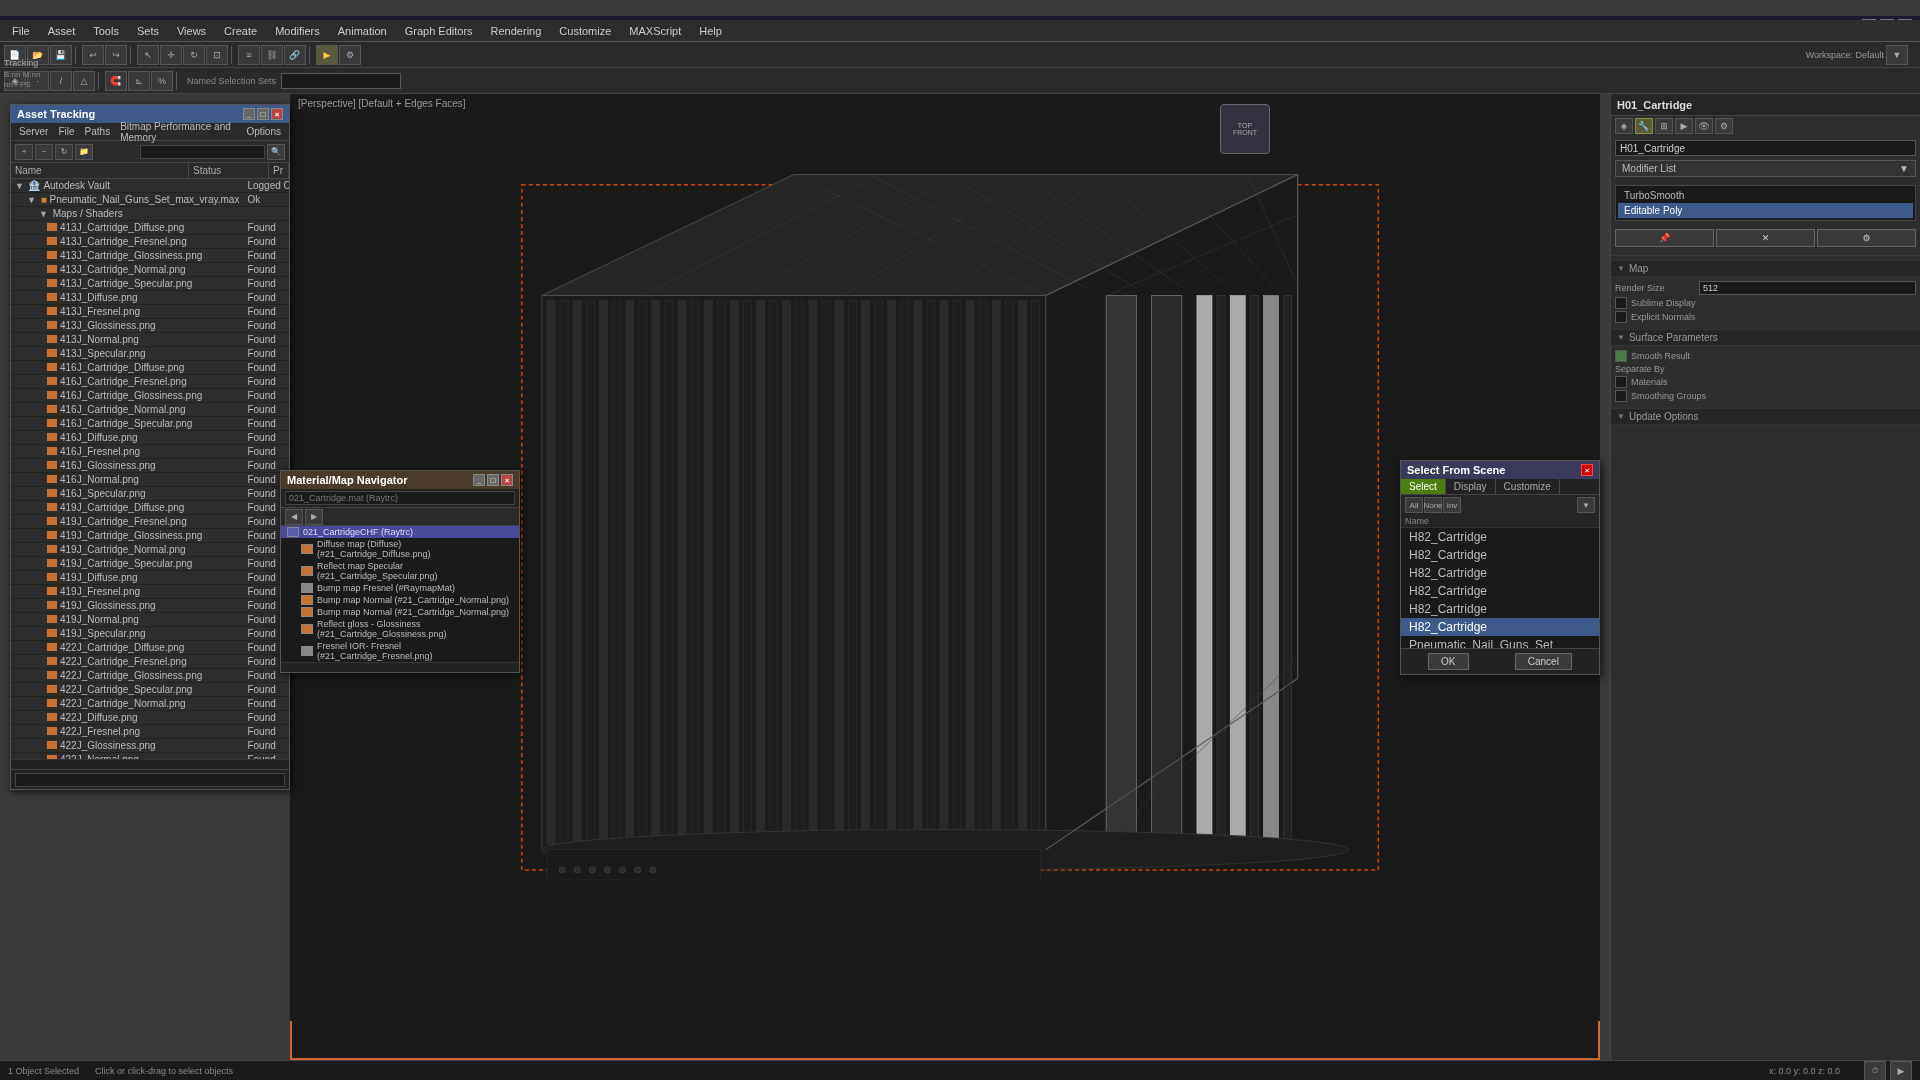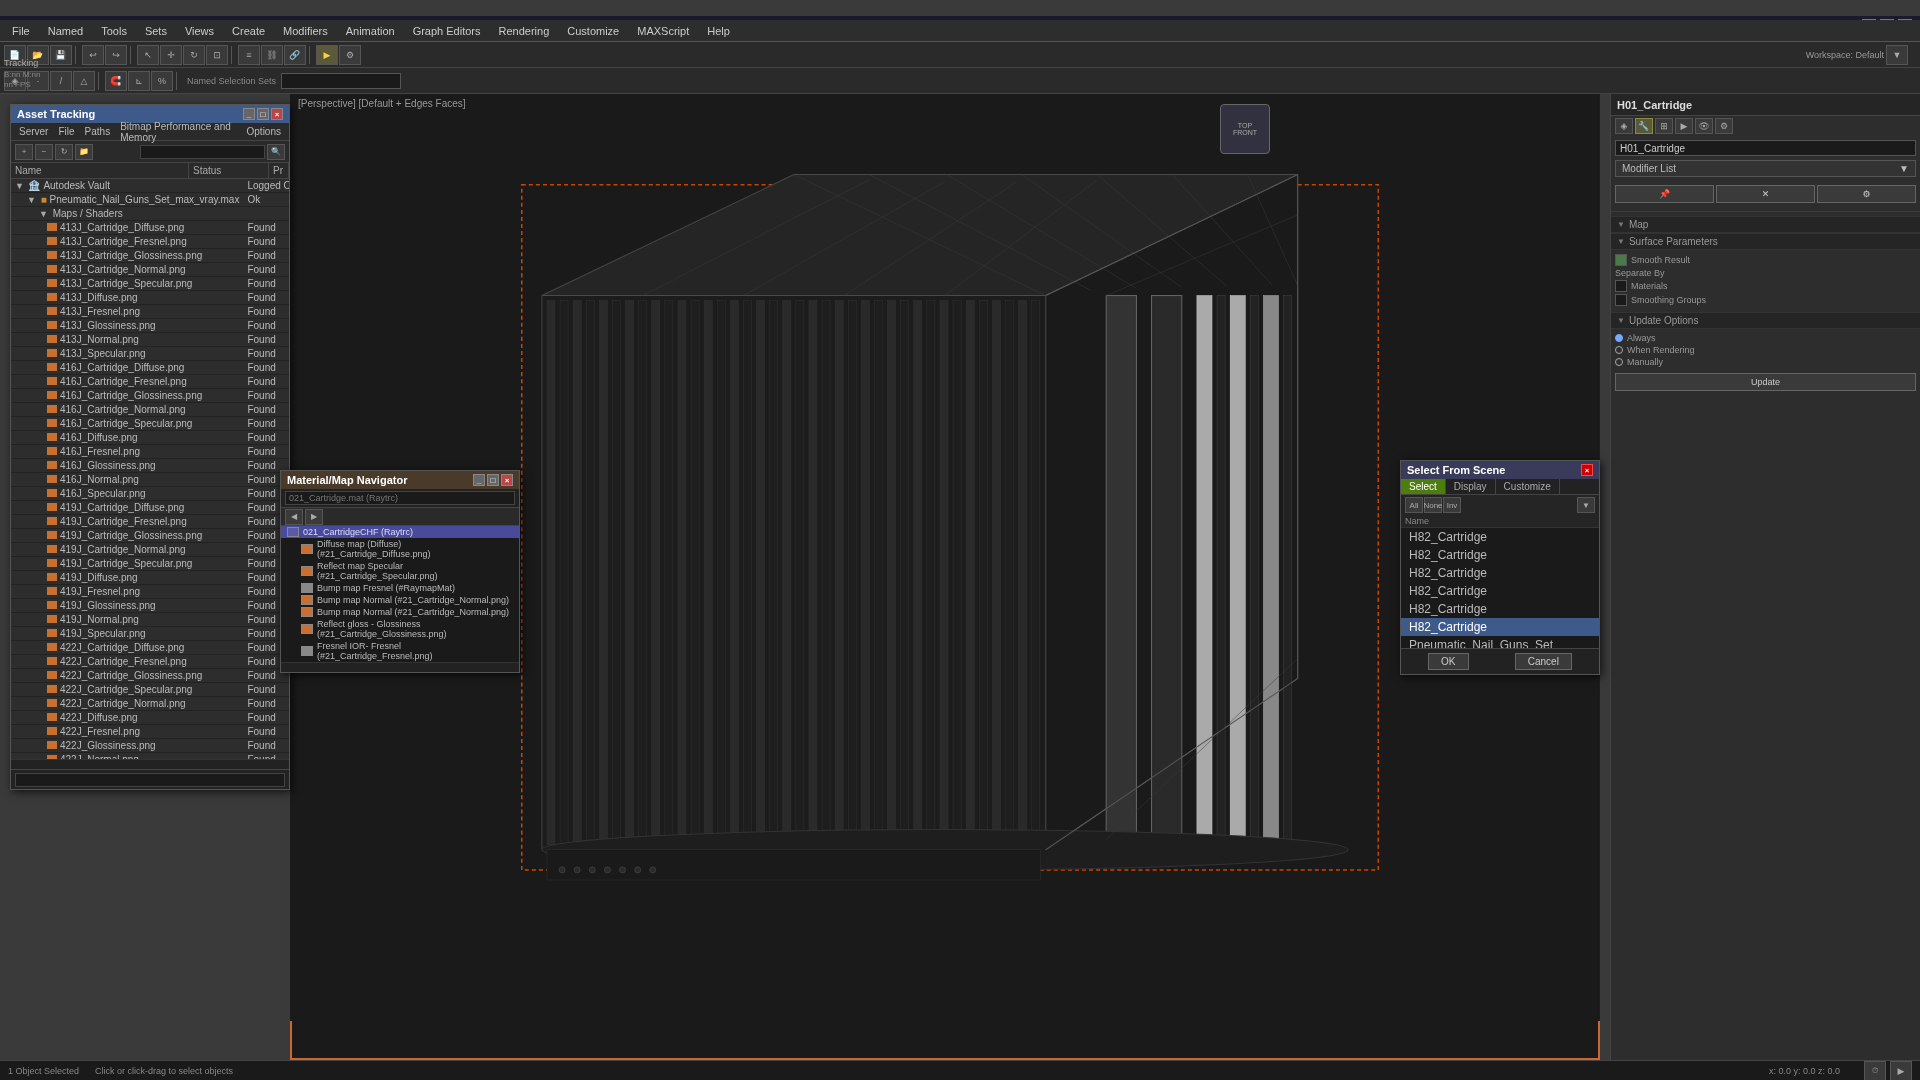--- a/index.html
+++ b/index.html
@@ -560,21 +560,21 @@
   <span style="font-size:10px;">Autodesk 3ds Max 2014 x64 - Pneumatic_Nail_Guns_Set_max_vray.max</span>
   <div class="win-controls">
     <div class="win-btn">_</div>
     <div class="win-btn">□</div>
     <div class="win-btn" style="background:#b44;">×</div>
   </div>
 </div>
 
 <div id="menu-bar">
   <span class="menu-item">File</span>
-  <span class="menu-item">Named</span>
+  <span class="menu-item">Asset</span>
   <span class="menu-item">Tools</span>
   <span class="menu-item">Sets</span>
   <span class="menu-item">Views</span>
   <span class="menu-item">Create</span>
   <span class="menu-item">Modifiers</span>
   <span class="menu-item">Animation</span>
   <span class="menu-item">Graph Editors</span>
   <span class="menu-item">Rendering</span>
   <span class="menu-item">Customize</span>
   <span class="menu-item">MAXScript</span>
@@ -979,32 +979,50 @@
       <input type="text" value="H01_Cartridge" style="width: 100%; height: 16px; background: rgb(26, 26, 26); border: 1px solid rgb(85, 85, 85); color: rgb(204, 204, 204); font-size: 10px; padding: 0px 4px;">
     </div>
 
     <div style="padding: 0 4px 4px 4px;">
       <div style="background:#333; border:1px solid #555; padding:2px 6px; font-size:10px; color:#bbb; display:flex; justify-content:space-between; cursor:pointer;">
         <span>Modifier List</span>
         <span>▼</span>
       </div>
     </div>
 
+    <div class="modifier-list">
+      <div class="modifier-item">TurboSmooth</div>
+      <div class="modifier-item selected">Editable Poly</div>
+    </div>
 
     <div class="right-btn-row">
       <div class="right-btn">📌</div>
       <div class="right-btn">✕</div>
       <div class="right-btn">⚙</div>
     </div>
 
     <div class="divider-line"></div>
 
     <div class="section-header">
       <span class="section-arrow">▼</span>
       <span>Map</span>
+    </div>
+    <div style="padding: 4px;">
+      <div class="prop-row">
+        <span class="prop-label">Render Size</span>
+        <input class="prop-input" type="text" value="512" style="">
+      </div>
+      <div class="prop-row">
+        <div class="prop-checkbox"></div>
+        <span class="prop-label">Sublime Display</span>
+      </div>
+      <div class="prop-row">
+        <div class="prop-checkbox"></div>
+        <span class="prop-label">Explicit Normals</span>
+      </div>
     </div>
 
     <div class="section-header">
       <span class="section-arrow">▼</span>
       <span>Surface Parameters</span>
     </div>
     <div style="padding: 4px;">
       <div class="prop-row">
         <div class="prop-checkbox" style="background:#4a7a4a;"></div>
         <span class="prop-label">Smooth Result</span>
@@ -1019,37 +1037,20 @@
       <div class="prop-row">
         <div class="prop-checkbox"></div>
         <span class="prop-label">Smoothing Groups</span>
       </div>
     </div>
 
     <div class="section-header">
       <span class="section-arrow">▼</span>
       <span>Update Options</span>
     </div>
-    <div style="padding: 4px;">
-      <div class="prop-row">
-        <div class="radio-dot checked"></div>
-        <span class="prop-label">Always</span>
-      </div>
-      <div class="prop-row">
-        <div class="radio-dot"></div>
-        <span class="prop-label">When Rendering</span>
-      </div>
-      <div class="prop-row">
-        <div class="radio-dot"></div>
-        <span class="prop-label">Manually</span>
-      </div>
-      <div class="right-btn-row" style="padding: 4px 0;">
-        <div class="right-btn">Update</div>
-      </div>
-    </div>
   </div>
 
 </div>
 
 <div id="material-panel">
   <div class="panel-title-bar" style="background:#4a3a2a;">
     <span>Material/Map Navigator</span>
     <div style="display:flex; gap:2px;">
       <div class="panel-close-btn">_</div>
       <div class="panel-close-btn">□</div>

